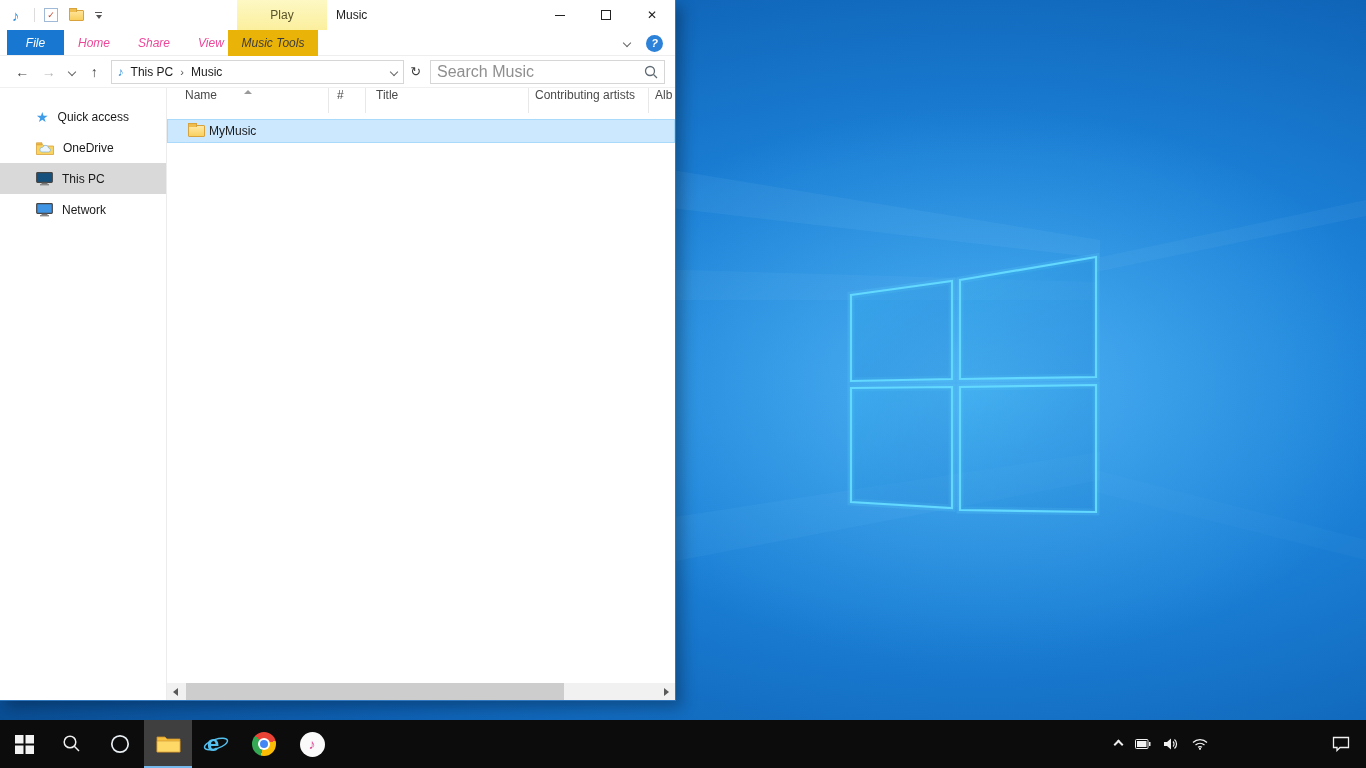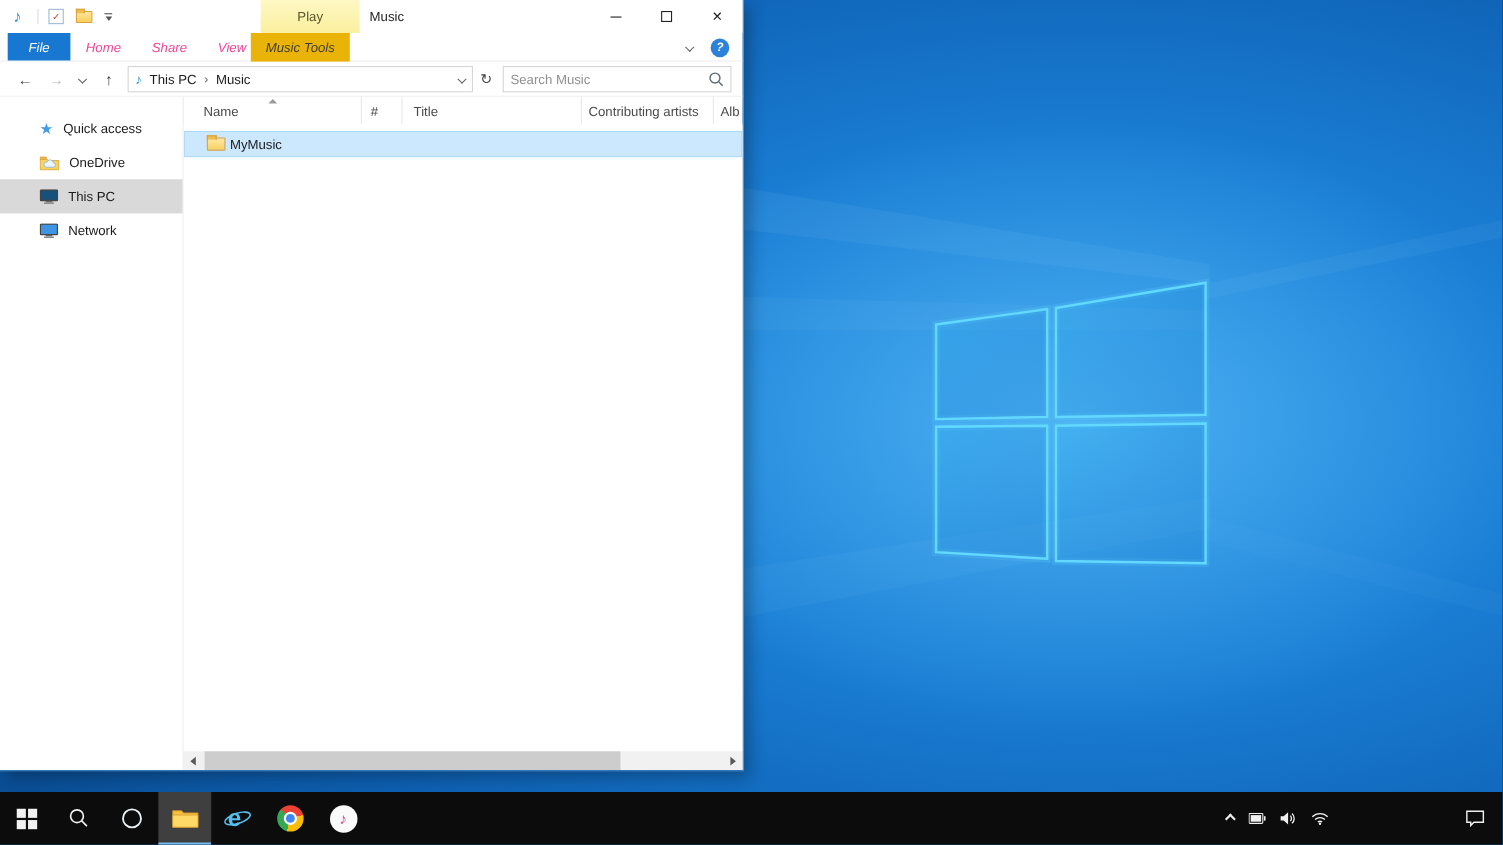--- a/index.html
+++ b/index.html
@@ -47,32 +47,32 @@
 .navbtn{width:22px;height:24px;display:flex;align-items:center;justify-content:center;font-size:14px;color:#3f3f3f;margin-right:6px;}
 .navbtn.disabled{color:#b8b8b8;}
 .nav-chev{width:14px;}
 .addrbox{width:314px;height:24px;border:1px solid #d6d6d6;display:flex;align-items:center;padding:0 6px;gap:5px;background:#fff;}
 .addr-note{color:#2e8fdf;font-size:12px;}
 .crumb{color:#1a1a1a;padding:0 2px;}
 .crumb-sep{color:#555;font-size:11px;}
 .addr-spacer{flex:1;}
 .refreshbtn{width:20px;height:24px;display:flex;align-items:center;justify-content:center;font-size:13px;color:#3f3f3f;margin-left:2px;}
 .searchbox{flex:1;height:24px;border:1px solid #d6d6d6;display:flex;align-items:center;padding:0 6px;margin-left:5px;background:#fff;}
-.searchbox input{flex:1;border:none;outline:none;font-family:inherit;font-size:12px;color:#1a1a1a;background:transparent;min-width:0;}
+.searchbox input{flex:1;border:none;outline:none;font-family:inherit;font-size:16px;color:#1a1a1a;background:transparent;min-width:0;}
 .searchbox input::placeholder{color:#8f8f8f;}
 
 
 .main{flex:1;display:flex;min-height:0;}
 .sidebar{flex:0 0 166px;padding-top:13px;background:#fff;}
 .side-item{height:31px;display:flex;align-items:center;padding-left:36px;gap:9px;}
 .side-item.selected{background:#d9d9d9;}
 .star-ic{color:#3f9ce8;font-size:14px;line-height:1;}
 .content{flex:1;min-width:0;display:flex;flex-direction:column;border-left:1px solid #ececec;}
 .colheads{height:25px;display:flex;flex:0 0 auto;color:#4a4a4a;}
-.colh{display:flex;align-items:center;border-right:1px solid #e8e8e8;position:relative;white-space:nowrap;}
+.colh{display:flex;align-items:flex-start;border-right:1px solid #e8e8e8;position:relative;white-space:nowrap;}
 .colh.c-name{flex:0 0 162px;padding-left:18px;}
 .colh.c-num{flex:0 0 37px;padding-left:8px;}
 .colh.c-title{flex:0 0 163px;padding-left:10px;}
 .colh.c-artists{flex:0 0 120px;padding-left:6px;}
 .colh.c-album{flex:1;padding-left:6px;border-right:none;overflow:hidden;}
 .sort-caret{position:absolute;top:2px;left:50%;transform:translateX(-50%);width:0;height:0;border-left:4px solid transparent;border-right:4px solid transparent;border-bottom:4px solid #9a9a9a;}
 .rows{flex:1;padding-top:6px;overflow:hidden;background:#fff;}
 .file-row{height:24px;display:flex;align-items:center;gap:4px;padding-left:21px;}
 .file-row.selected{background:#cce8ff;box-shadow:inset 0 0 0 1px #a9d9fb;}
 .fold16{position:relative;width:17px;height:12px;background:linear-gradient(#ffe9a8,#f9d160);border:1px solid #d8a23c;border-radius:1px;flex:0 0 auto;}

